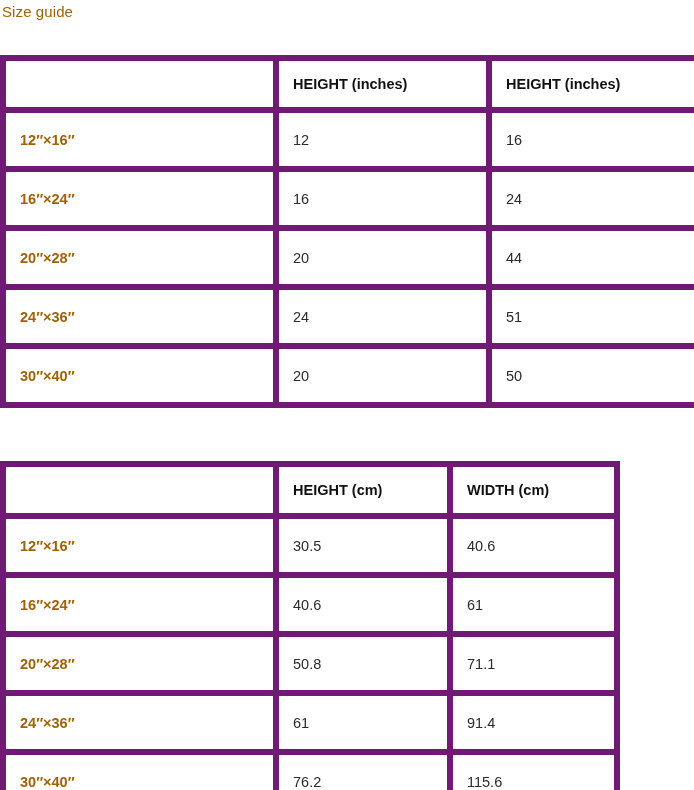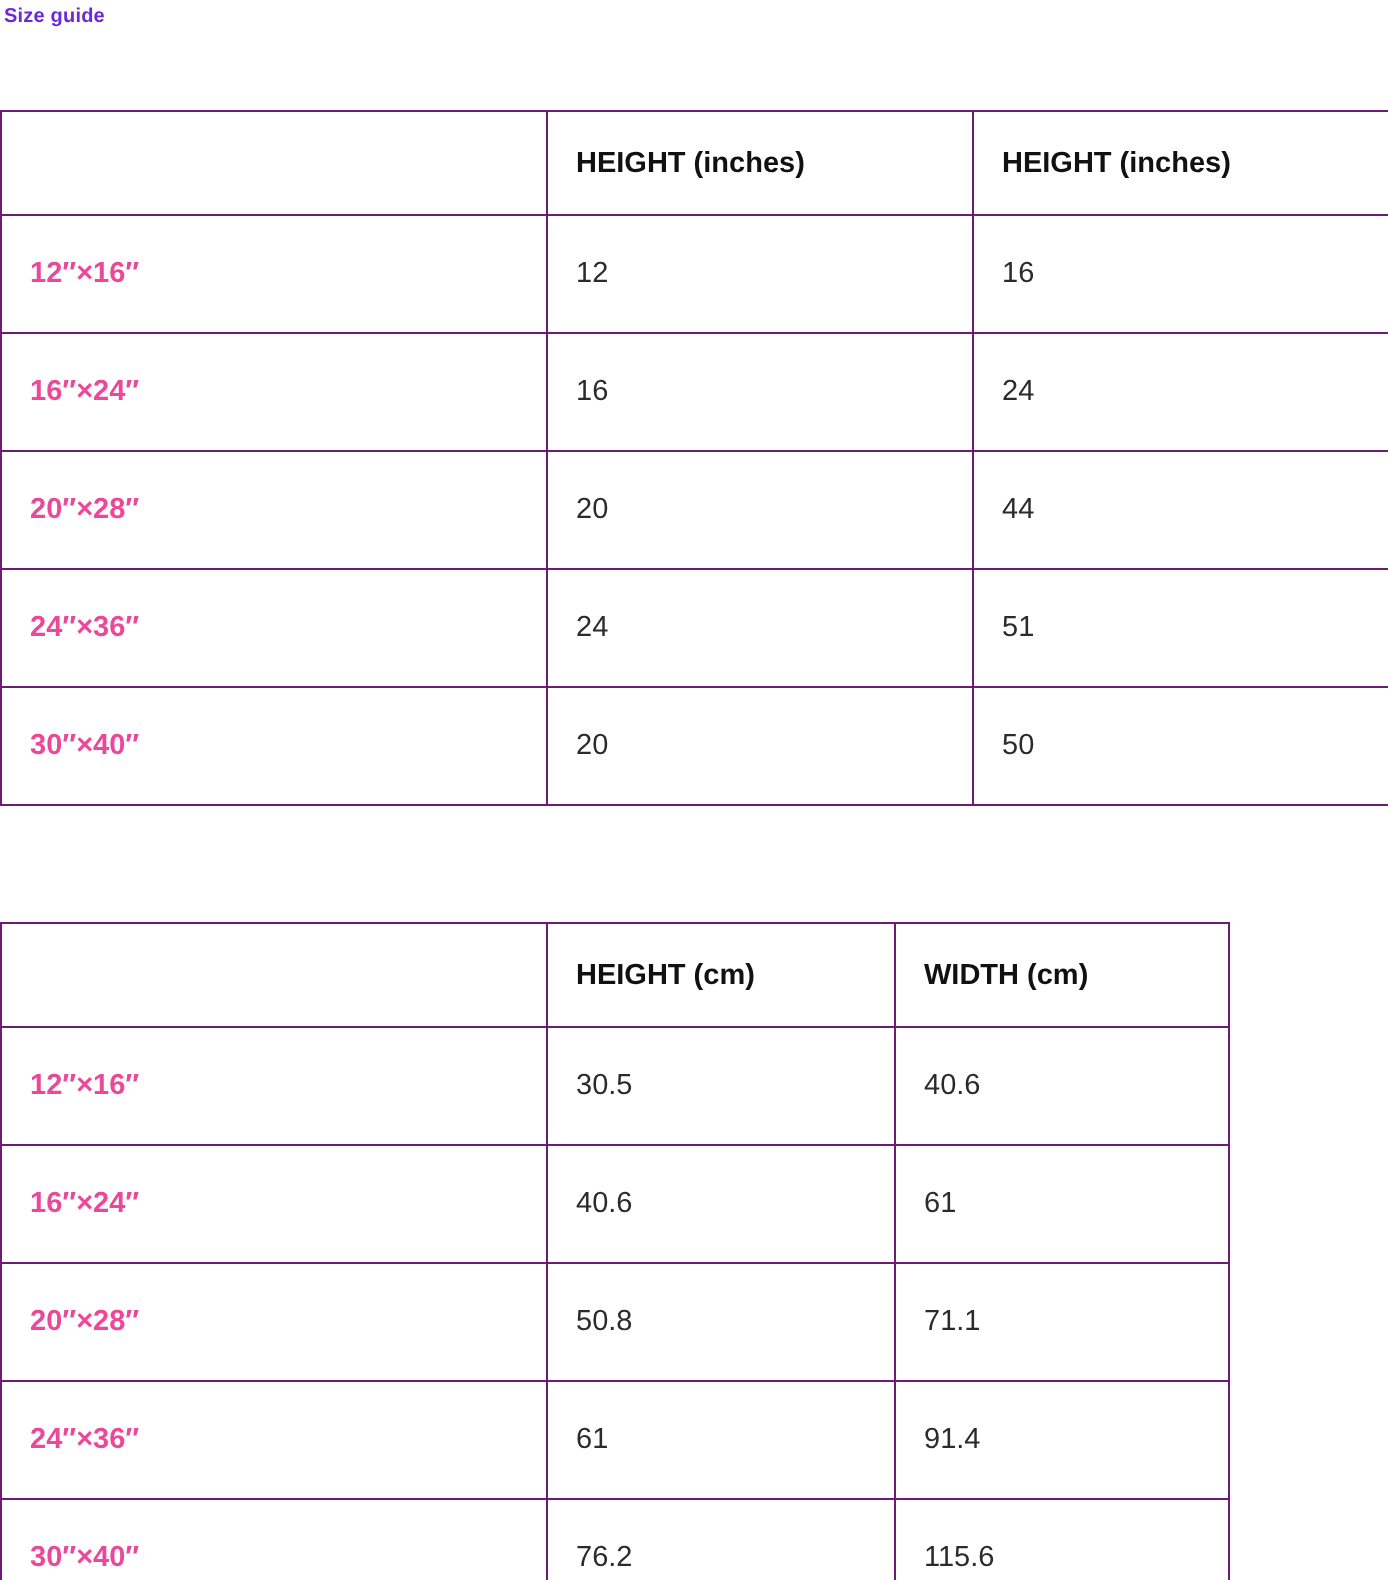--- a/index.html
+++ b/index.html
@@ -14,47 +14,47 @@
     color: #2b2b2b;
     overflow: hidden;
   }
   .page {
     position: relative;
     width: 694px;
     height: 790px;
     box-sizing: border-box;
   }
   .page-title {
-    font-size: 10px;
-    font-weight: bold;
-    color: #6d28d9;
+    font-size: 15px;
+    font-weight: normal;
+    color: #a16207;
     margin: 3px 0 0 2px;
     letter-spacing: 0.1px;
   }
   .size-table {
     border-collapse: collapse;
     table-layout: fixed;
     font-size: 14.5px;
   }
   .size-table td, .size-table th {
-    border: 1px solid #701a75;
+    border: 6px solid #701a75;
     text-align: left;
     vertical-align: middle;
     padding: 0 14px;
     font-weight: normal;
     color: #2b2b2b;
   }
   .size-table th {
     font-weight: bold;
     color: #111111;
     font-size: 14.5px;
   }
   .size-table td.rowhead {
     font-weight: bold;
-    color: #ec4899;
+    color: #a16207;
     font-size: 14.5px;
   }
   
   #table-inches {
     position: absolute;
     left: 0px;
     top: 52px;
     width: 694px;
   }
   #table-inches col.c0 { width: 273px; }

